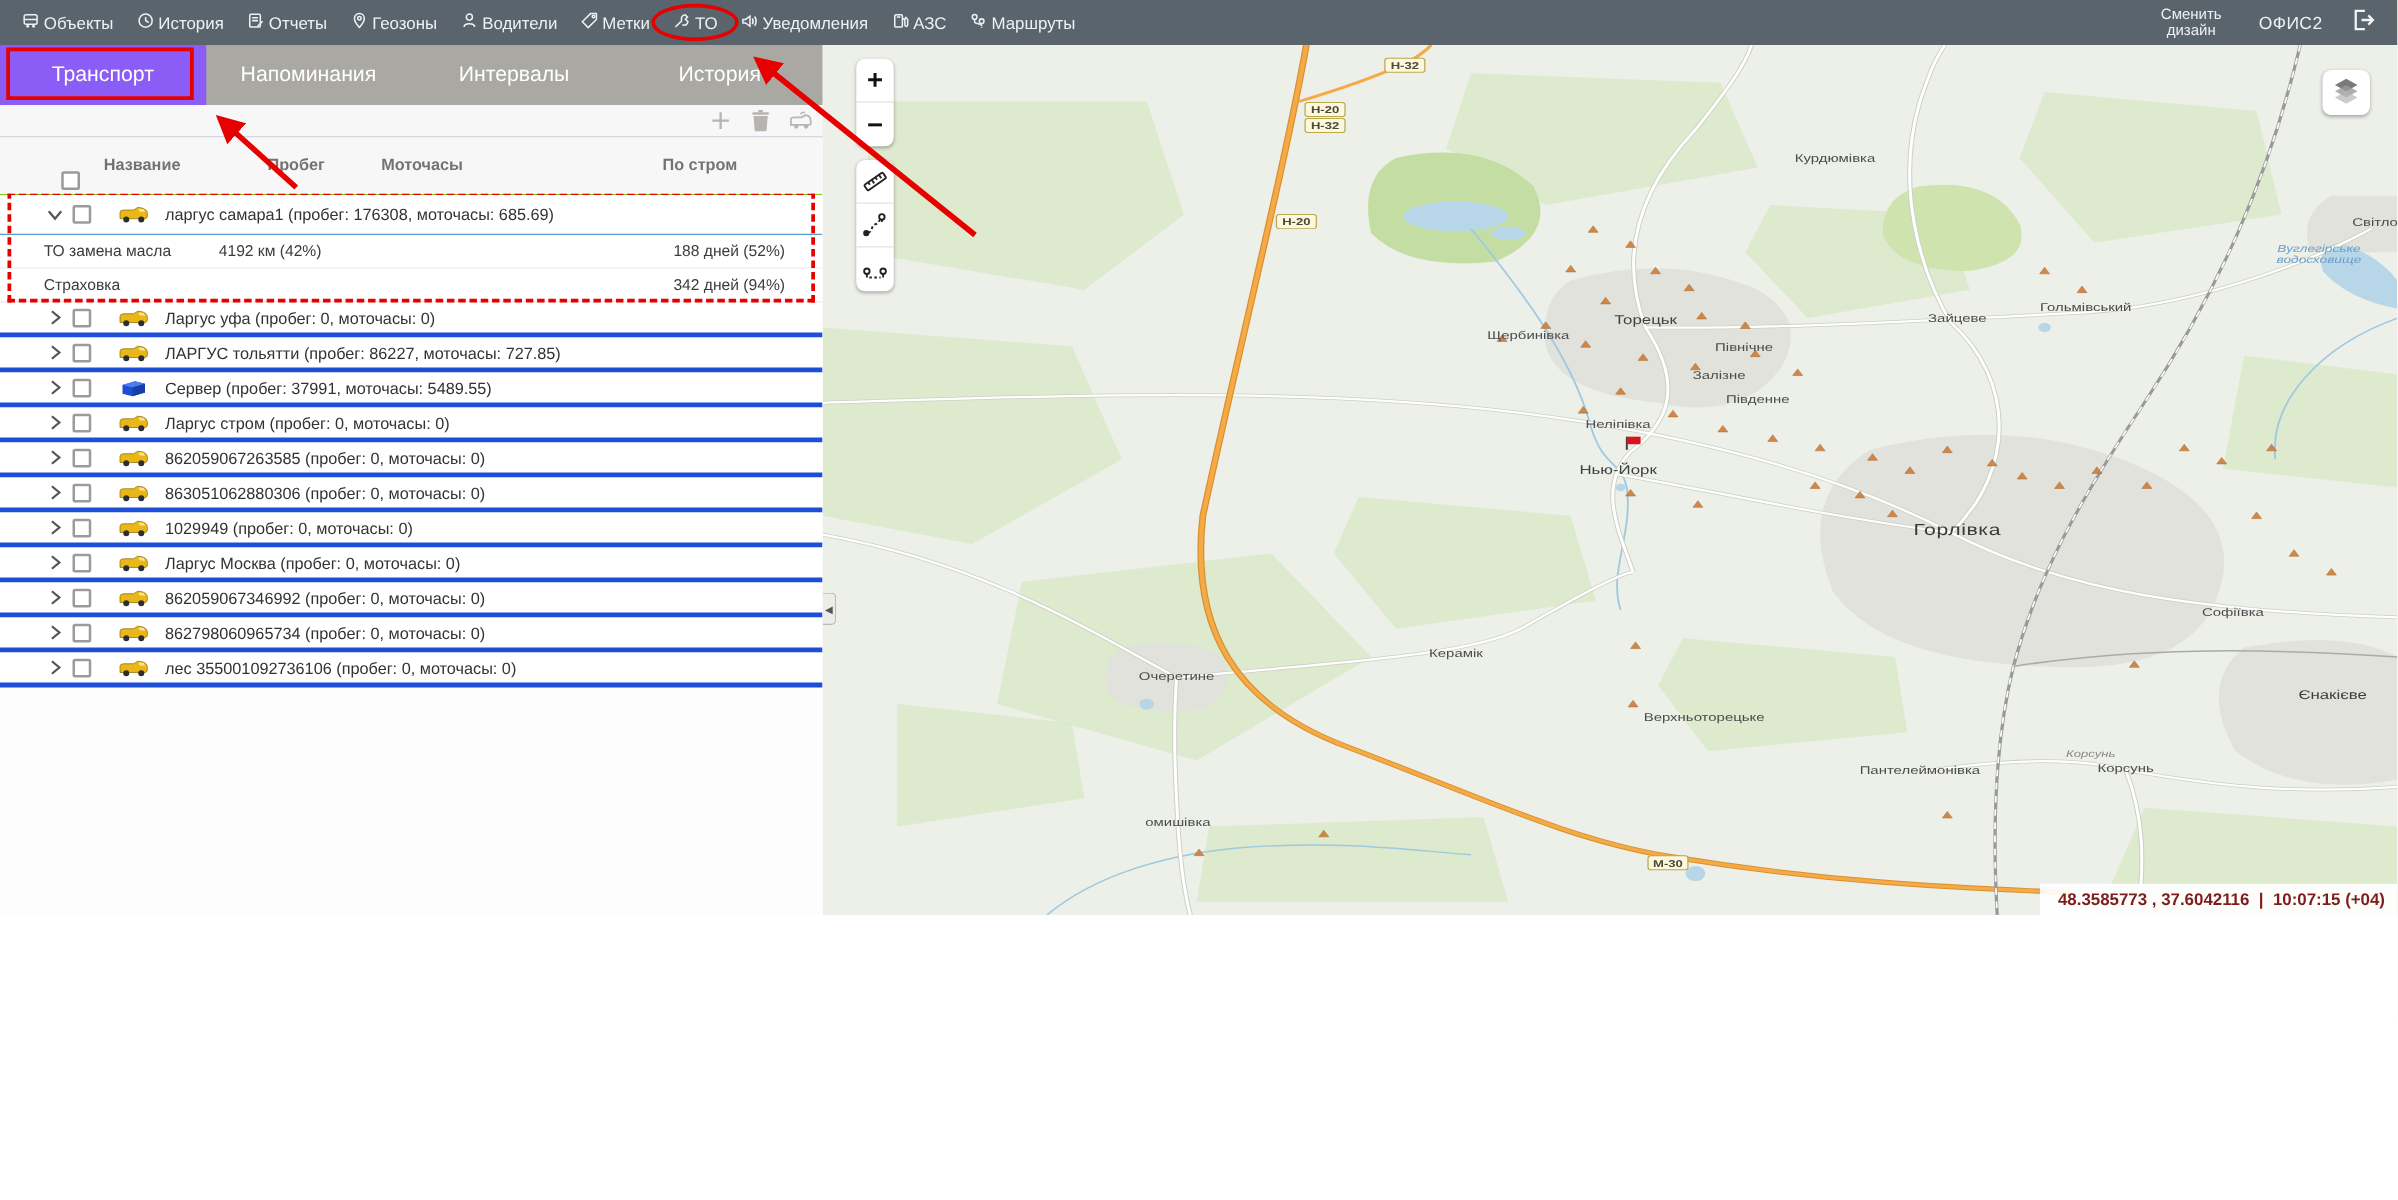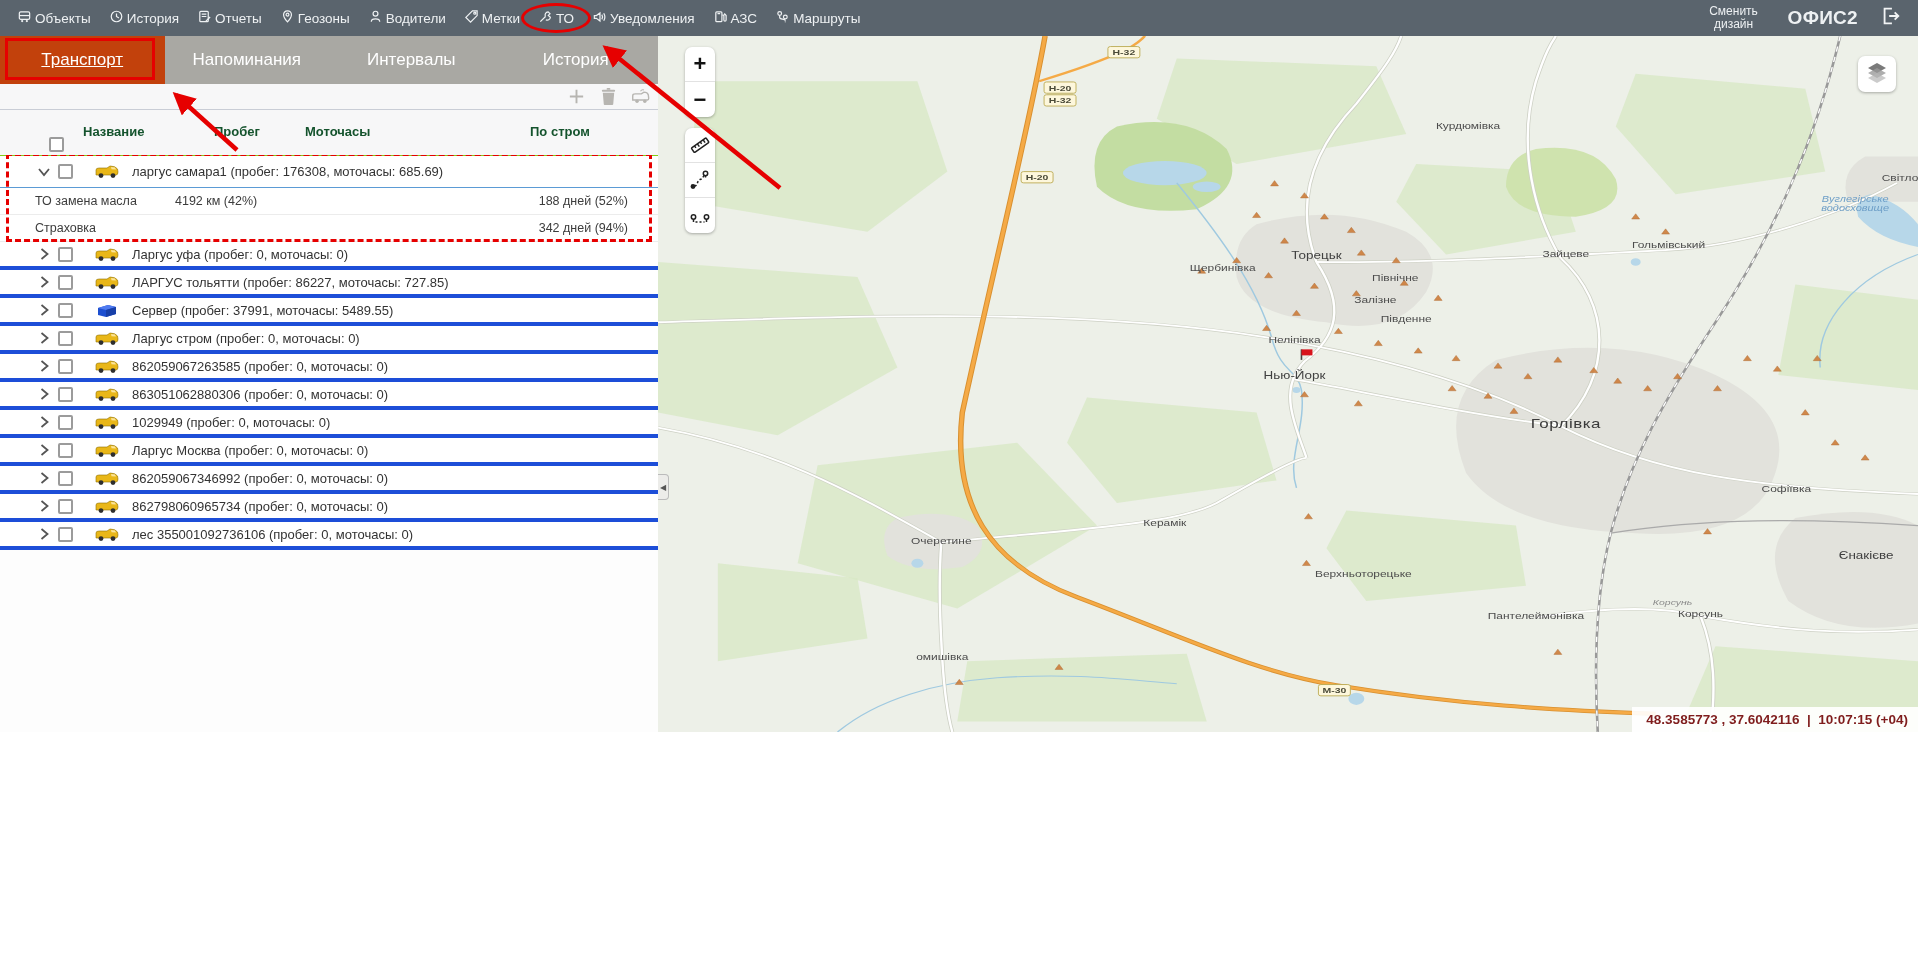--- a/index.html
+++ b/index.html
@@ -11,41 +11,41 @@
   .topbar { height:36px; background:#5a646d; color:#eef1f3; display:flex;
     align-items:center; justify-content:space-between; flex:0 0 36px; }
   .menu { display:flex; align-items:center; height:100%; padding-left:8px; }
   .menu-item { display:flex; align-items:center; gap:3px; padding:0 9px; height:100%;
     font-size:13.5px; font-weight:500; cursor:pointer; position:relative; white-space:nowrap; }
   .menu-item svg { width:15px; height:15px; flex:0 0 15px; }
   .ellipse-annot { position:absolute; left:-8px; right:-8px; top:3px; bottom:3px;
     border:3.5px solid #e60000; border-radius:50%; pointer-events:none; }
   .topbar-right { display:flex; align-items:center; gap:22px; padding-right:16px; }
   .change-design { width:64px; font-size:12px; line-height:13px; text-align:center; cursor:pointer; }
-  .account { font-size:19px; font-weight:bold; letter-spacing:.3px; cursor:pointer; }
+  .account { font-size:14px; font-weight:normal; letter-spacing:.3px; cursor:pointer; }
   .logout-btn { cursor:pointer; display:flex; }
   .logout-btn svg { width:22px; height:22px; }
 
   .main { flex:1; display:flex; min-height:0; }
 
   
   .panel { width:658px; flex:0 0 658px; background:#f7f7f8; display:flex;
     flex-direction:column; position:relative; z-index:2; }
   .tabs { height:48px; background:#a9a8a3; display:flex; flex:0 0 48px; }
   .tab { flex:1; display:flex; align-items:center; justify-content:center;
     color:#fff; font-size:17px; cursor:pointer; position:relative; white-space:nowrap; overflow:hidden; }
-  .tab.active { background:#c2410c;text-decoration:underline; }
+  .tab.active { background:#8b5cf6; }
   .box-annot { position:absolute; left:5px; right:10px; top:2px; bottom:4px;
     border:3.5px solid #e60000; pointer-events:none; }
   .panel-toolbar { height:26px; flex:0 0 26px; display:flex; align-items:center;
     justify-content:flex-end; gap:13px; padding-right:8px; border-bottom:1px solid #c9cdd6; }
   .ptool { display:flex; align-items:center; cursor:pointer; }
   .ptool svg { width:19px; height:19px; }
   .thead { height:45px; flex:0 0 45px; position:relative; background:#f7f7f8;
-    font-size:13px; font-weight:bold; color:#14532d; }
+    font-size:13px; font-weight:bold; color:#737373; }
   .thead span { position:absolute; top:14px; }
   .thead .cb { top:13px; }
   .checkbox { width:15px; height:15px; background:#fff; border:2px solid #9b9b9b;
     border-radius:2px; display:inline-block; cursor:pointer; }
 
   .vlist { flex:1; background:#fdfdfd; overflow:hidden; }
   .expanded-group { position:relative; background:#fff; }
   .expanded-group::after { content:""; position:absolute; left:6px; right:6px; top:-2px;
     bottom:0; border:3px dashed #e60000; pointer-events:none; z-index:5; }
   .vrow { height:33px; display:flex; align-items:center; background:#fff;

